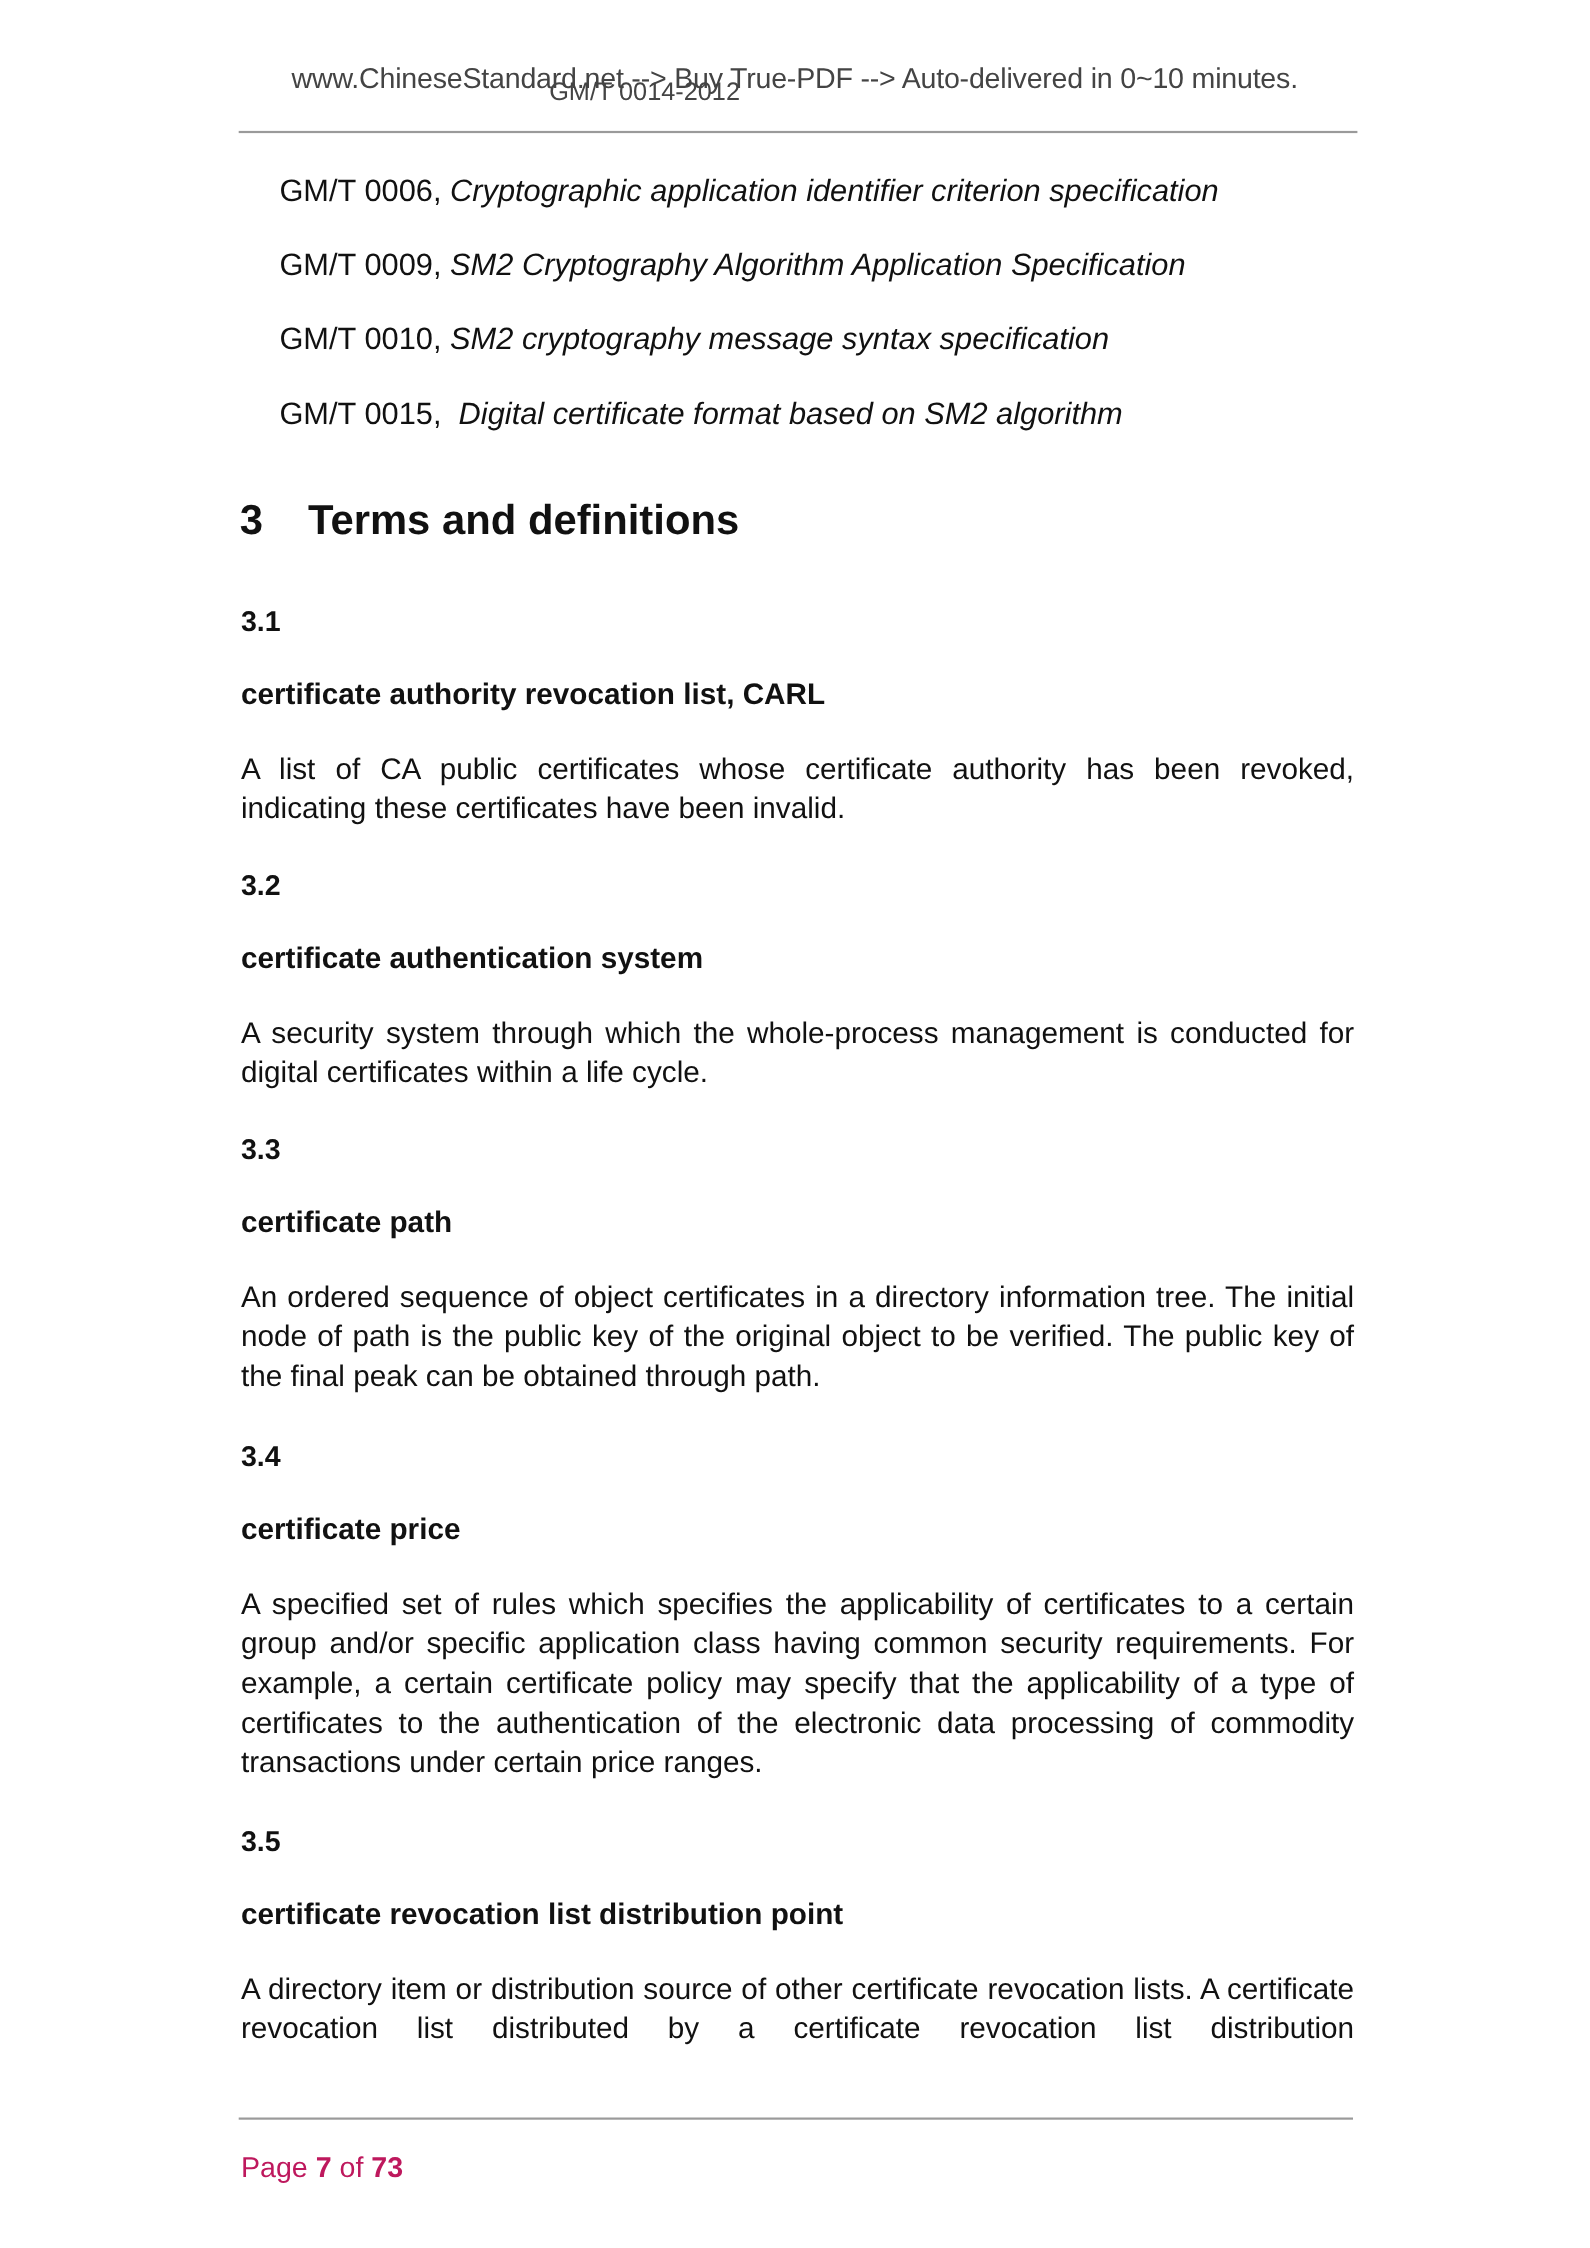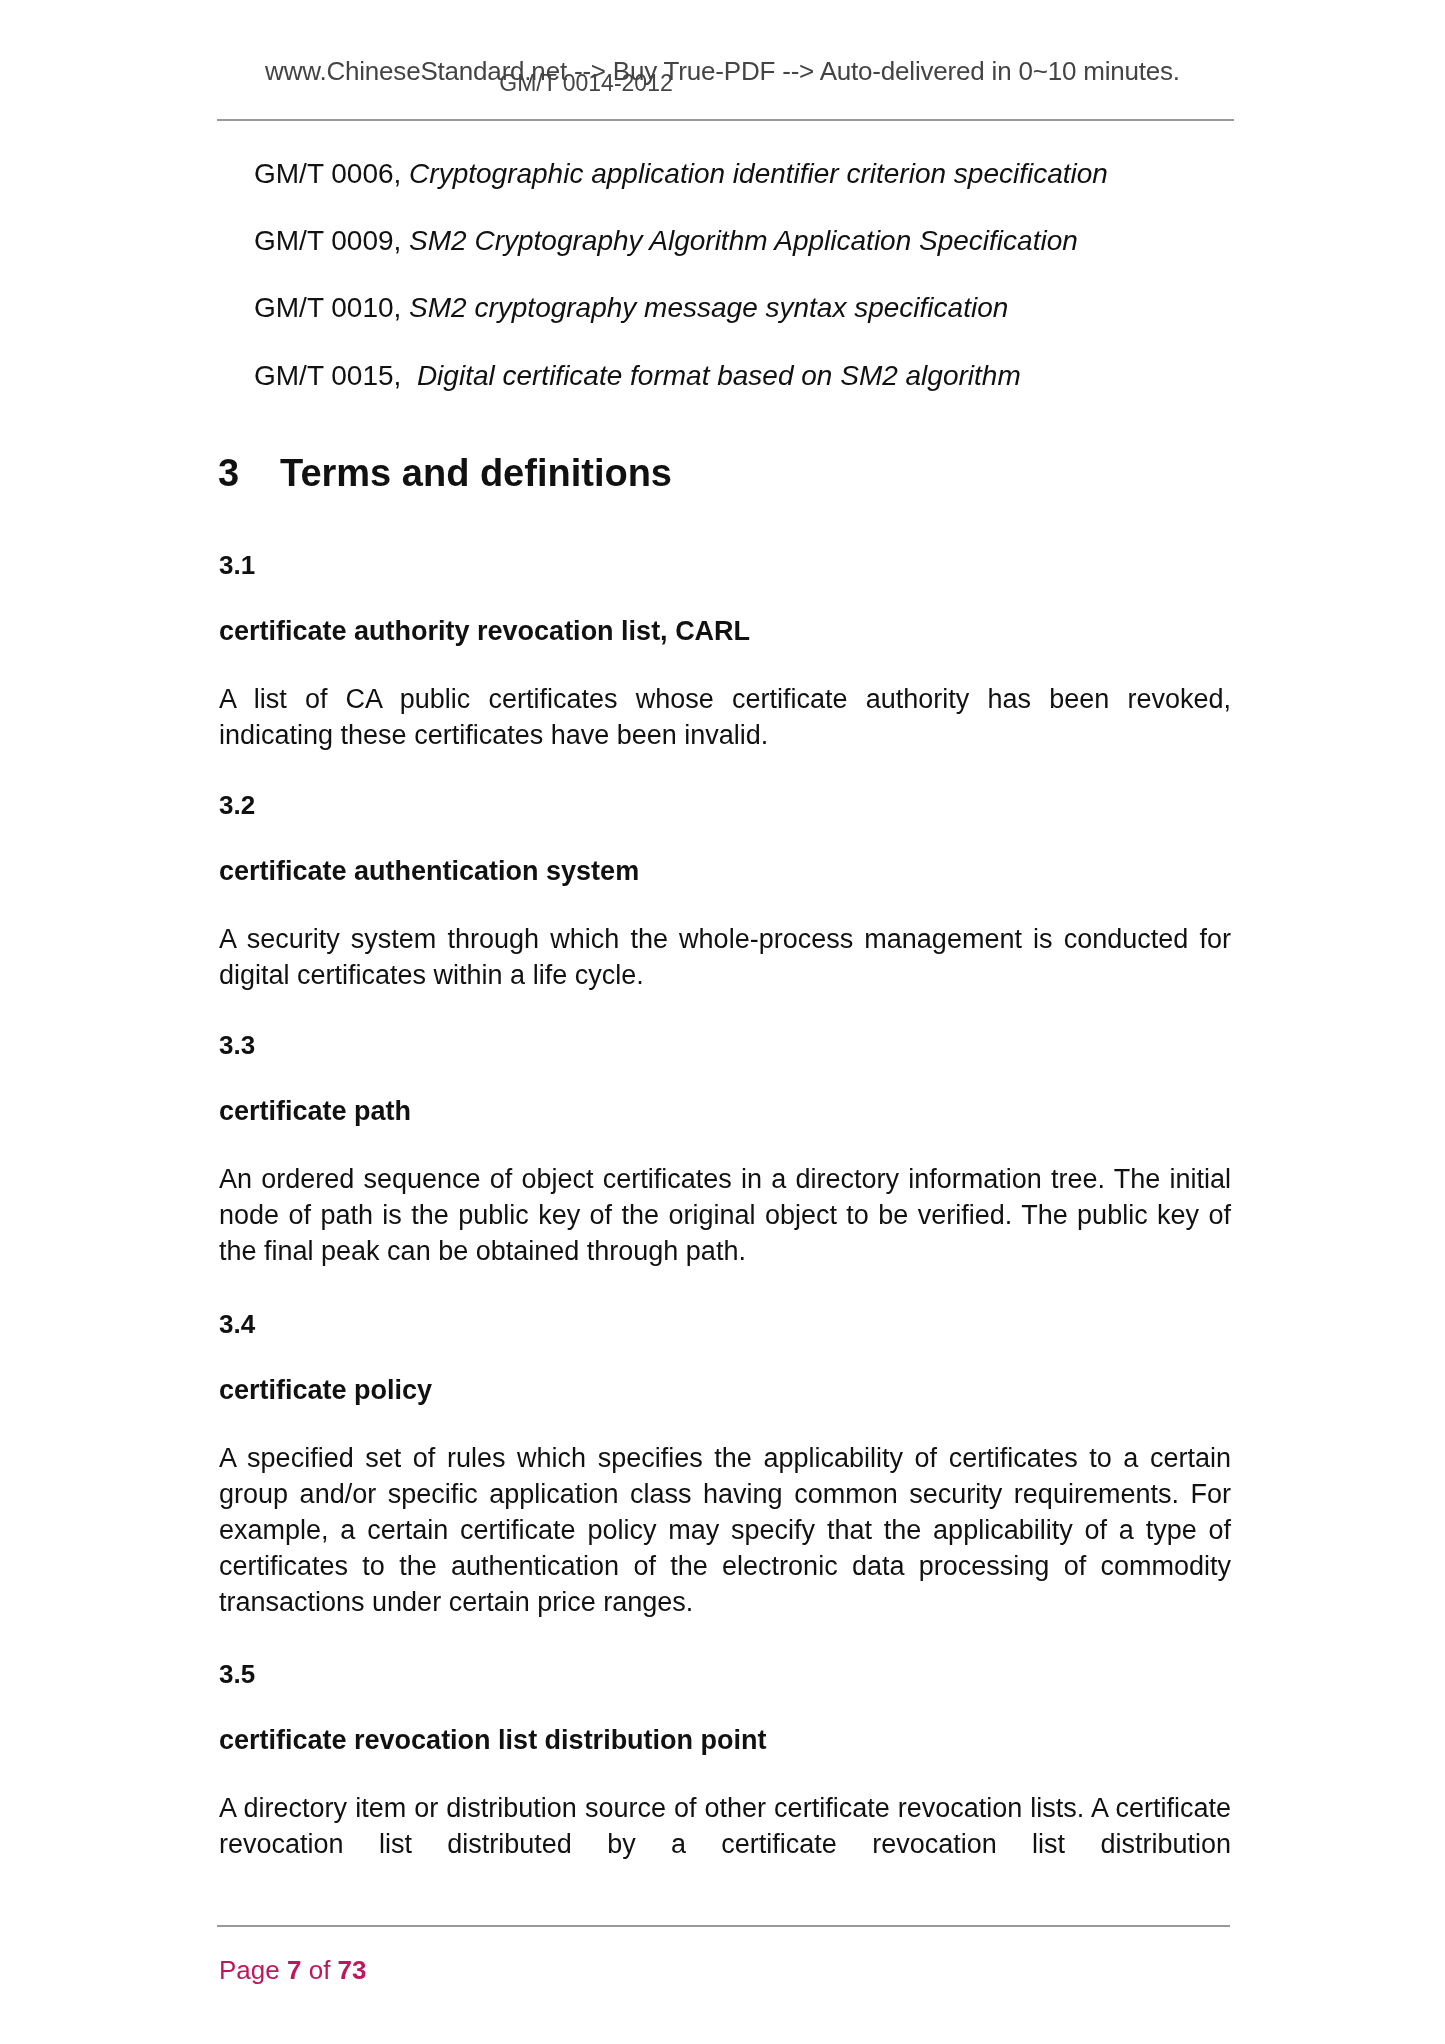--- a/index.html
+++ b/index.html
@@ -72,21 +72,21 @@
 
 <div class="abs clause-num" style="top:790px;">3.2</div>
 <div class="abs term" style="top:856px;">certificate authentication system</div>
 <div class="abs def" style="top:921px;">A security system through which the whole-process management is conducted for digital certificates within a life cycle.</div>
 
 <div class="abs clause-num" style="top:1030px;">3.3</div>
 <div class="abs term" style="top:1096px;">certificate path</div>
 <div class="abs def" style="top:1161px;">An ordered sequence of object certificates in a directory information tree. The initial node of path is the public key of the original object to be verified. The public key of the final peak can be obtained through path.</div>
 
 <div class="abs clause-num" style="top:1309px;">3.4</div>
-<div class="abs term" style="top:1375px;">certificate policy</div>
+<div class="abs term" style="top:1375px;">certificate price</div>
 <div class="abs def" style="top:1440px;">A specified set of rules which specifies the applicability of certificates to a certain group and/or specific application class having common security requirements. For example, a certain certificate policy may specify that the applicability of a type of certificates to the authentication of the electronic data processing of commodity transactions under certain price ranges.</div>
 
 <div class="abs clause-num" style="top:1659px;">3.5</div>
 <div class="abs term" style="top:1725px;">certificate revocation list distribution point</div>
 <div class="abs def" style="top:1790px; text-align-last: justify;">A directory item or distribution source of other certificate revocation lists. A certificate revocation list distributed by a certificate revocation list distribution</div>
 
 <div class="abs hr" style="left:217px; top:1925px; width:1013px;"></div>
 <div class="abs footer">
   <span style="color:#be185d;">
     <span>Page</span>

